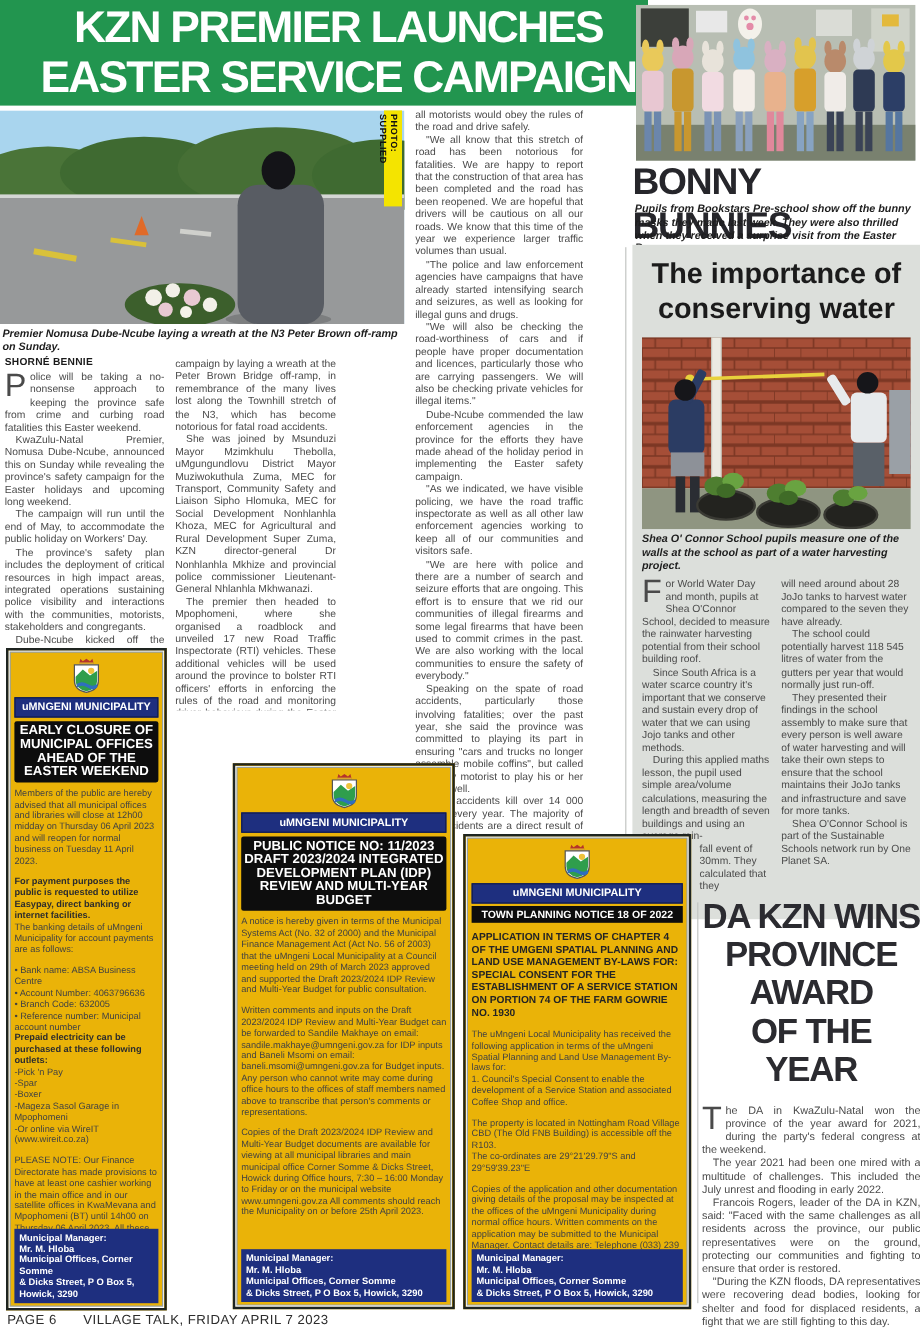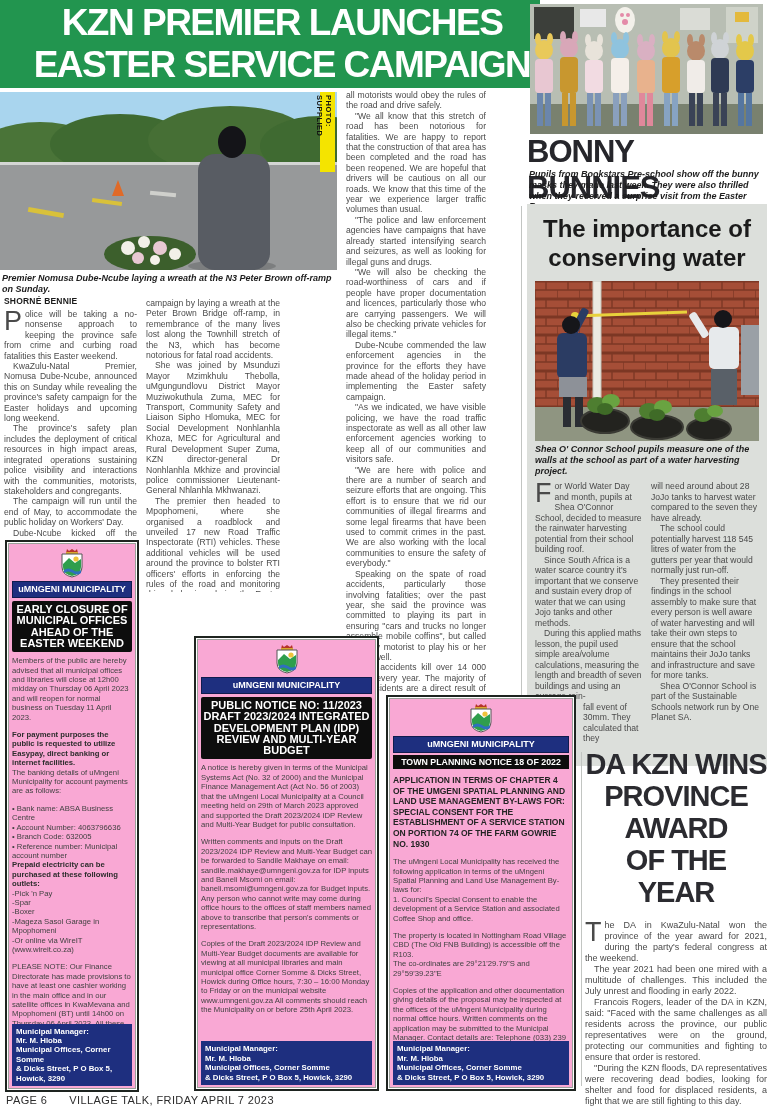--- a/index.html
+++ b/index.html
@@ -29,21 +29,21 @@
   .news { font-size:8.6px; line-height:10.4px; text-align:justify; color:#4a4a4a; }
   .news p { text-indent:9px; }
   .news p:first-child { text-indent:0; }
   .dropcap p:first-child::first-letter { float:left; font-size:27px; line-height:22px; padding:1px 3px 0 0; color:#4a4a4a; }
   .col { position:absolute; overflow:hidden; }
   .col1 { left:4px;  top:309px; width:133px; height:229px; }
   .col2 { left:146px; top:298px; width:134px; height:294px; }
   .col3 { left:346px; top:90px;  width:140px; height:604px; }
 
   
-  .notice { position:absolute; border:2px solid #1e2420; background:#f9a8d4; padding:4px 5px;
+  .notice { position:absolute; border:2px solid #1e2420; background:#eab308; padding:4px 5px;
             display:flex; flex-direction:column; z-index:2; box-shadow: inset 0 0 0 1px #fff, inset 0 0 0 2px #9aa19a; }
   .notice1 { left:5px;   top:540px; width:134px; height:552px; }
   .notice2 { left:194px; top:636px; width:185px; height:455px; }
   .notice3 { left:386px; top:695px; width:190px; height:396px; }
   .crest { display:block; margin:2px auto 3px auto; width:26px; height:30px; flex-shrink:0; }
   .orgbar { background:#1e2f7f; border:1px solid #101c4e; color:#fff; font-weight:700; text-align:center;
             font-size:9px; padding:2px 0 3px 0; flex-shrink:0; }
   .titlebox { background:#0d0d0d; color:#fff; font-weight:700; text-align:center; font-size:11px;
               line-height:11.3px; padding:3px 2px; margin:3px 0 4px 0; border-radius:2px; flex-shrink:0; }
   .titlebar { background:#0d0d0d; color:#fff; font-weight:700; text-align:center; font-size:8.8px;
@@ -132,22 +132,22 @@
     <circle cx="155" cy="168" r="5" fill="#f5f3ea"></circle>
   </svg>
   <div class="credit">PHOTO: SUPPLIED</div>
 
   <div class="caption cap-main">Premier Nomusa Dube-Ncube laying a wreath at the N3 Peter Brown off-ramp on Sunday.</div>
   <div class="byline">SHORNÉ BENNIE</div>
 
   <div class="news col col1 dropcap">
       <p>Police will be taking a no-nonsense approach to keeping the province safe from crime and curbing road fatalities this Easter weekend.</p>
       <p>KwaZulu-Natal Premier, Nomusa Dube-Ncube, announced this on Sunday while revealing the province's safety campaign for the Easter holidays and upcoming long weekend.</p>
+      <p>The campaign will run until the end of May, to accommodate the public holiday on Workers' Day.</p>
       <p>The province's safety plan includes the deployment of critical resources in high impact areas, integrated operations sustaining police visibility and interactions with the communities, motorists, stakeholders and congregants.</p>
-      <p>The campaign will run until the end of May, to accommodate the public holiday on Workers' Day.</p>
       <p>Dube-Ncube kicked off the safety</p>
     </div>
   <div class="news col col2">
       <p>campaign by laying a wreath at the Peter Brown Bridge off-ramp, in remembrance of the many lives lost along the Townhill stretch of the N3, which has become notorious for fatal road accidents.</p>
       <p>She was joined by Msunduzi Mayor Mzimkhulu Thebolla, uMgungundlovu District Mayor Muziwokuthula Zuma, MEC for Transport, Community Safety and Liaison Sipho Hlomuka, MEC for Social Development Nonhlanhla Khoza, MEC for Agricultural and Rural Development Super Zuma, KZN director-general Dr Nonhlanhla Mkhize and provincial police commissioner Lieutenant-General Nhlanhla Mkhwanazi.</p>
       <p>The premier then headed to Mpophomeni, where she organised a roadblock and unveiled 17 new Road Traffic Inspectorate (RTI) vehicles. These additional vehicles will be used around the province to bolster RTI officers' efforts in enforcing the rules of the road and monitoring driver behaviour during the Easter period.</p>
     </div>
   <div class="news col col3">
       <p>all motorists would obey the rules of the road and drive safely.</p>
       <p>"We all know that this stretch of road has been notorious for fatalities. We are happy to report that the construction of that area has been completed and the road has been reopened. We are hopeful that drivers will be cautious on all our roads. We know that this time of the year we experience larger traffic volumes than usual.</p>

